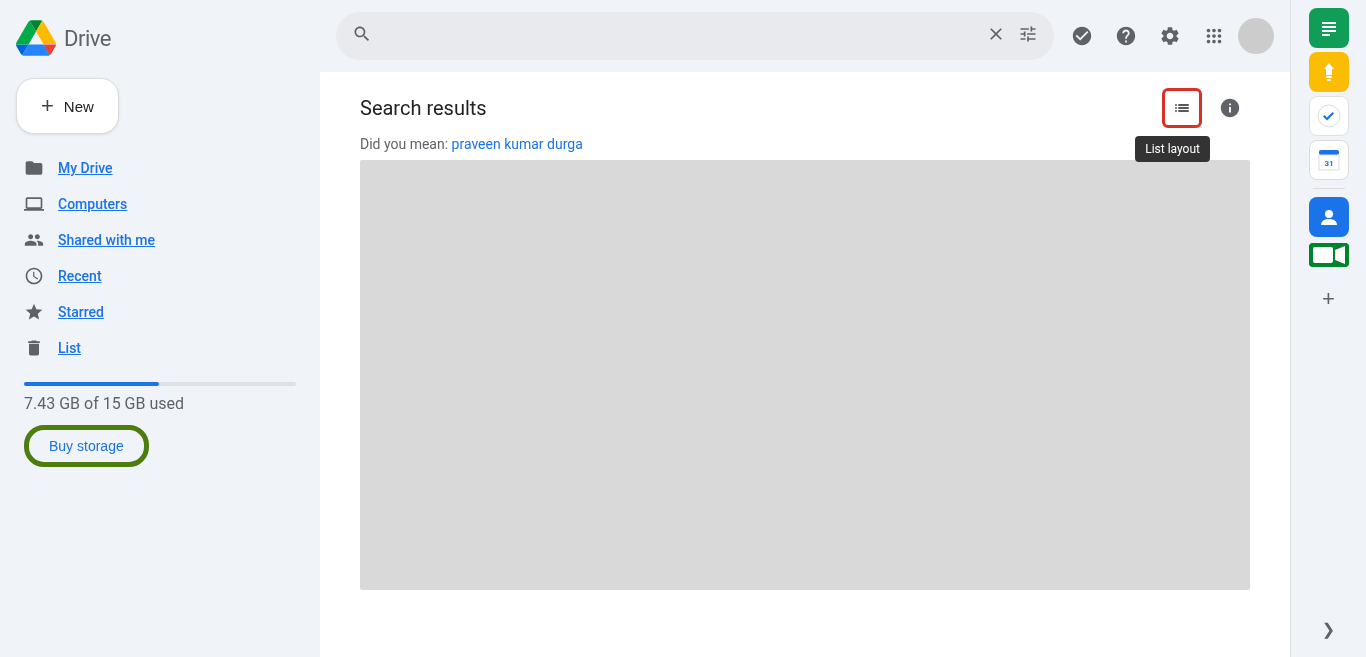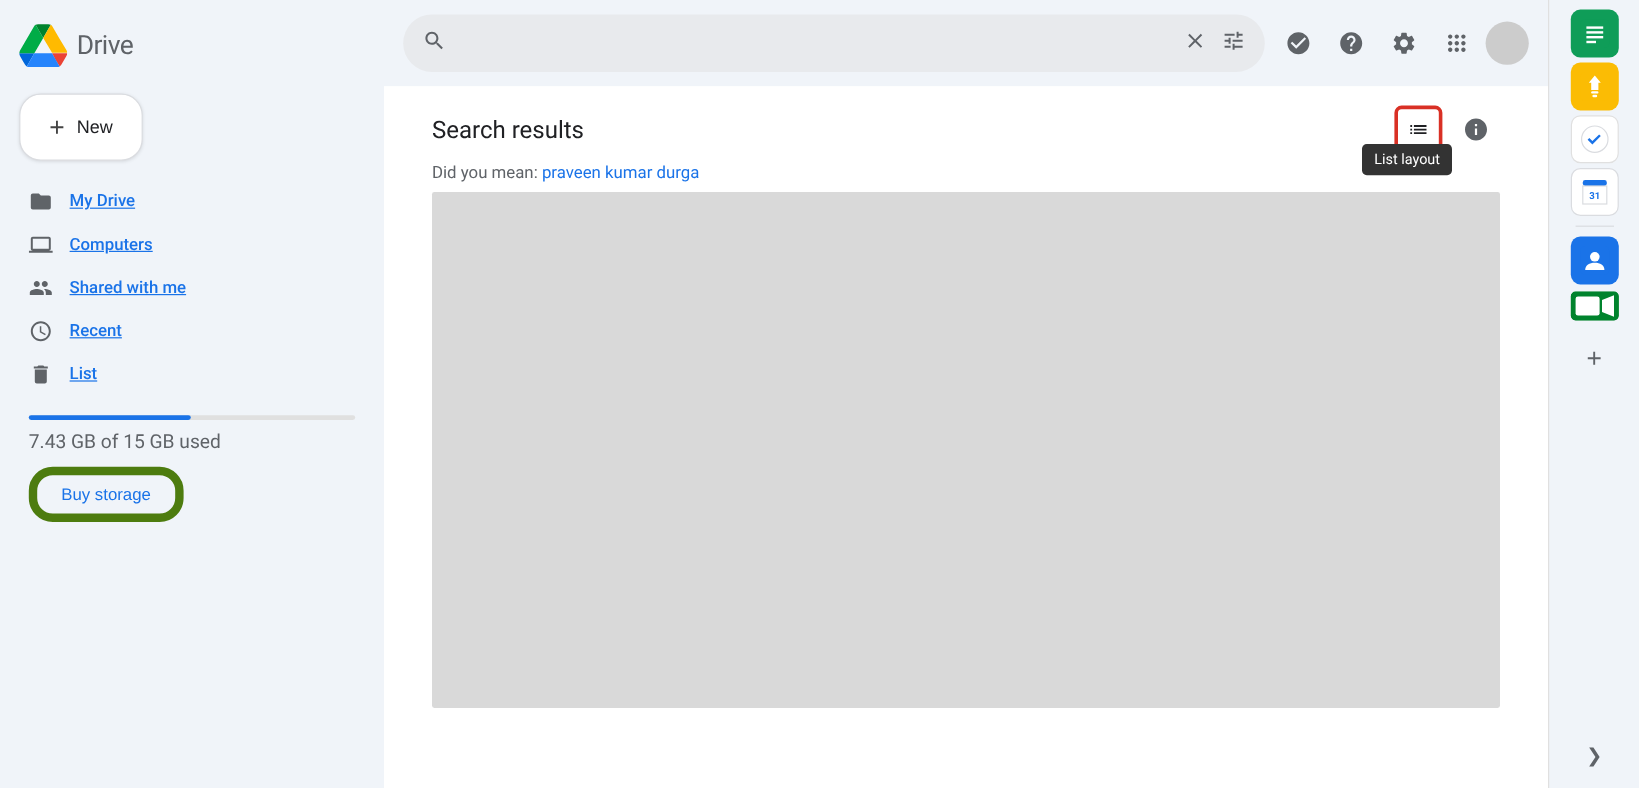--- a/index.html
+++ b/index.html
@@ -112,21 +112,21 @@
       width: 49.5%;
     }
 
     .storage-text {
       font-size: 16px;
       color: #5f6368;
       margin-bottom: 12px;
     }
 
     .buy-storage-btn {
-      border: 7px solid #4d7c0f;
+      border: 5px solid #4d7c0f;
       border-radius: 20px;
       padding: 8px 20px;
       background: transparent;
       font-size: 14px;
       color: #1a73e8;
       cursor: pointer;
       font-weight: 500;
     }
 
     
@@ -280,21 +280,21 @@
     }
 
     .tooltip {
       position: absolute;
       background: #333;
       color: #fff;
       padding: 6px 10px;
       border-radius: 4px;
       font-size: 12px;
       white-space: nowrap;
-      top: 32px;
+      top: 48px;
       right: 40px;
       z-index: 10;
     }
 
     .did-you-mean {
       font-size: 14px;
       color: #5f6368;
       margin-bottom: 8px;
     }
 
@@ -422,20 +422,28 @@
       </span>
       <span class="nav-label blue">Shared with me</span>
     </div>
     <div class="nav-item">
       <span class="nav-icon">
         <svg width="20" height="20" viewBox="0 0 24 24" fill="#5f6368">
             <path d="M11.99 2C6.47 2 2 6.48 2 12s4.47 10 9.99 10C17.52 22 22 17.52 22 12S17.52 2 11.99 2zM12 20c-4.42 0-8-3.58-8-8s3.58-8 8-8 8 3.58 8 8-3.58 8-8 8zm.5-13H11v6l5.25 3.15.75-1.23-4.5-2.67V7z"></path>
           </svg>
       </span>
       <span class="nav-label blue">Recent</span>
+    </div>
+    <div class="nav-item">
+      <span class="nav-icon">
+        <svg width="20" height="20" viewBox="0 0 24 24" fill="#5f6368">
+            <path d="M12 17.27L18.18 21l-1.64-7.03L22 9.24l-7.19-.61L12 2 9.19 8.63 2 9.24l5.46 4.73L5.82 21z"></path>
+          </svg>
+      </span>
+      <span class="nav-label blue">Starred</span>
     </div>
     <div class="nav-item">
       <span class="nav-icon">
         <svg width="20" height="20" viewBox="0 0 24 24" fill="#5f6368">
             <path d="M6 19c0 1.1.9 2 2 2h8c1.1 0 2-.9 2-2V7H6v12zM19 4h-3.5l-1-1h-5l-1 1H5v2h14V4z"></path>
           </svg>
       </span>
       <span class="nav-label blue">List</span>
     </div>
   </nav>

